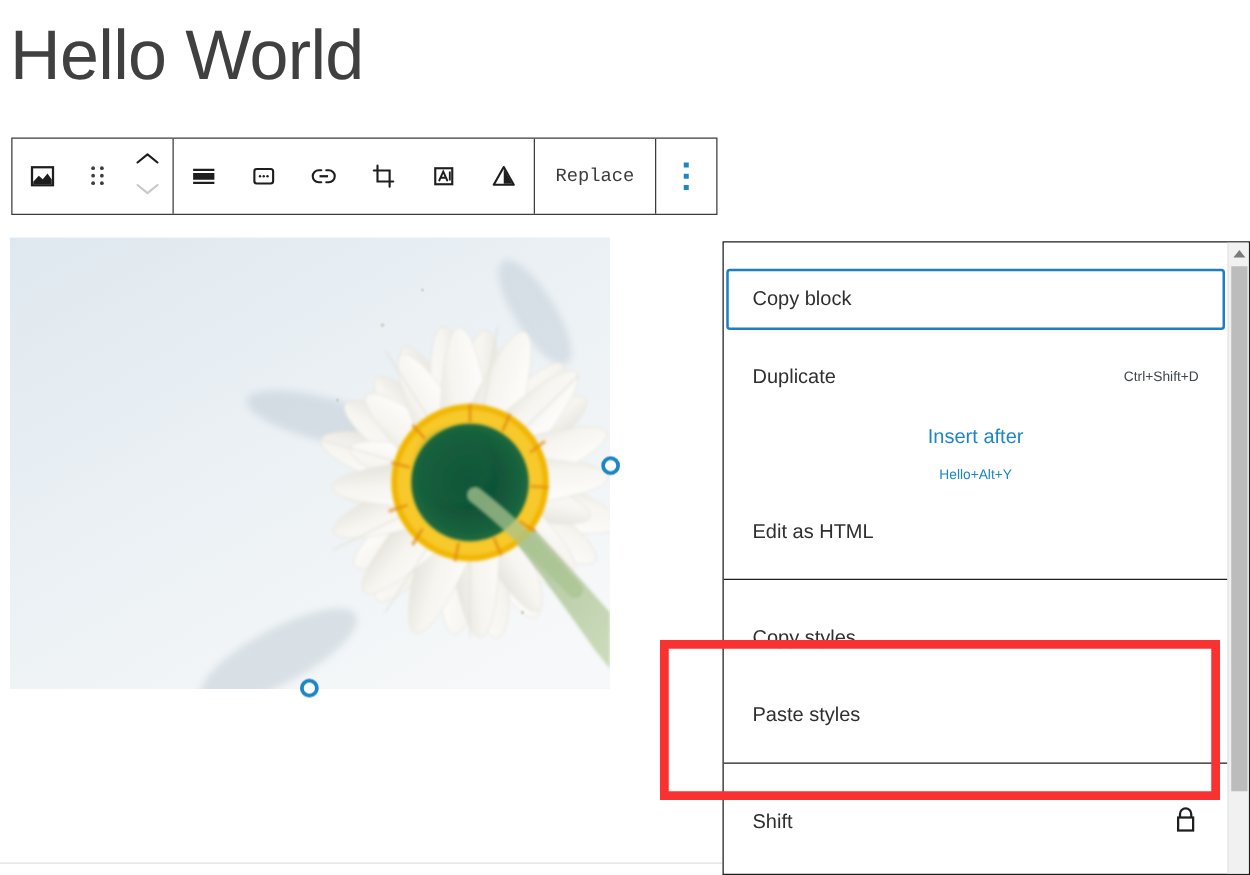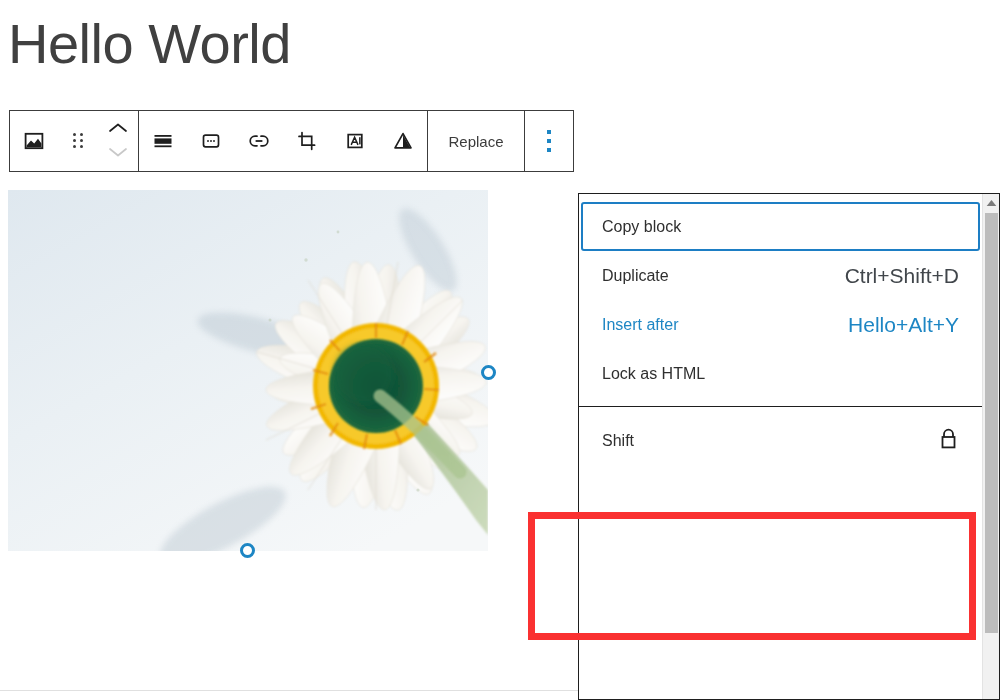--- a/index.html
+++ b/index.html
@@ -51,20 +51,21 @@
   .tb-btn {
     width: 48px;
     height: 60px;
     display: flex;
     align-items: center;
     justify-content: center;
     background: transparent;
     border: none;
     padding: 0;
     cursor: pointer;
+    font-family: Liberation Mono, monospace;
   }
   .tb-btn.wide {
     width: 96px;
     font-size: 15px;
     color: #3c3c3c;
   }
   .tb-btn.mover { width: 40px; }
   .tb-btn svg { display: block; }
 
   
@@ -162,31 +163,31 @@
     justify-content: space-between;
     height: 49px;
     padding: 0 19px;
     box-sizing: border-box;
     font-size: 16px;
     color: #2f2f2f;
     cursor: pointer;
     background: transparent;
     border: 2px solid transparent;
     border-radius: 2px;
-    margin: 0 2px;
+    margin: 13px 2px;
   }
   .menu-item.focused {
     border-color: #1d7ec4;
     border-radius: 3px;
   }
   .menu-item.highlight,
-  .menu-item.highlight .shortcut { color: #1d86c4; }
+  .menu-item.highlight .shortcut { color: #1d86c4; flex-direction: column; }
   .menu-label { white-space: nowrap; }
   .shortcut {
-    font-size: 21px;
+    font-size: 11px;
     color: #41464b;
     white-space: nowrap;
   }
   .menu-item .lock-ico { color: #1e1e1e; }
 
   
   #menu-scrollbar {
     width: 17px;
     flex: 0 0 17px;
     background: #f1f1f1;
@@ -474,25 +475,35 @@
       </div>
       <div class="menu-item">
         <span class="menu-label">Duplicate</span>
         <span class="shortcut">Ctrl+Shift+D</span>
       </div>
       <div class="menu-item highlight">
         <span class="menu-label">Insert after</span>
         <span class="shortcut">Hello+Alt+Y</span>
       </div>
       <div class="menu-item">
-        <span class="menu-label">Lock as HTML</span>
+        <span class="menu-label">Edit as HTML</span>
         <span class="shortcut"></span>
       </div>
     </div>
 
+    <div class="menu-section">
+      <div class="menu-item">
+        <span class="menu-label">Copy styles</span>
+        <span class="shortcut"></span>
+      </div>
+      <div class="menu-item">
+        <span class="menu-label">Paste styles</span>
+        <span class="shortcut"></span>
+      </div>
+    </div>
 
     <div class="menu-section">
       <div class="menu-item">
         <span class="menu-label">Shift</span>
         <span class="lock-ico">
           <svg width="21" height="23" viewBox="0 0 21 23" aria-hidden="true">
             <path d="M6 10 V7.2 a4.5 4.5 0 0 1 9 0 V10" fill="none" stroke="#1e1e1e" stroke-width="1.8"></path>
             <rect x="4.5" y="10" width="12" height="10.4" fill="none" stroke="#1e1e1e" stroke-width="1.8"></rect>
           </svg>
         </span>

